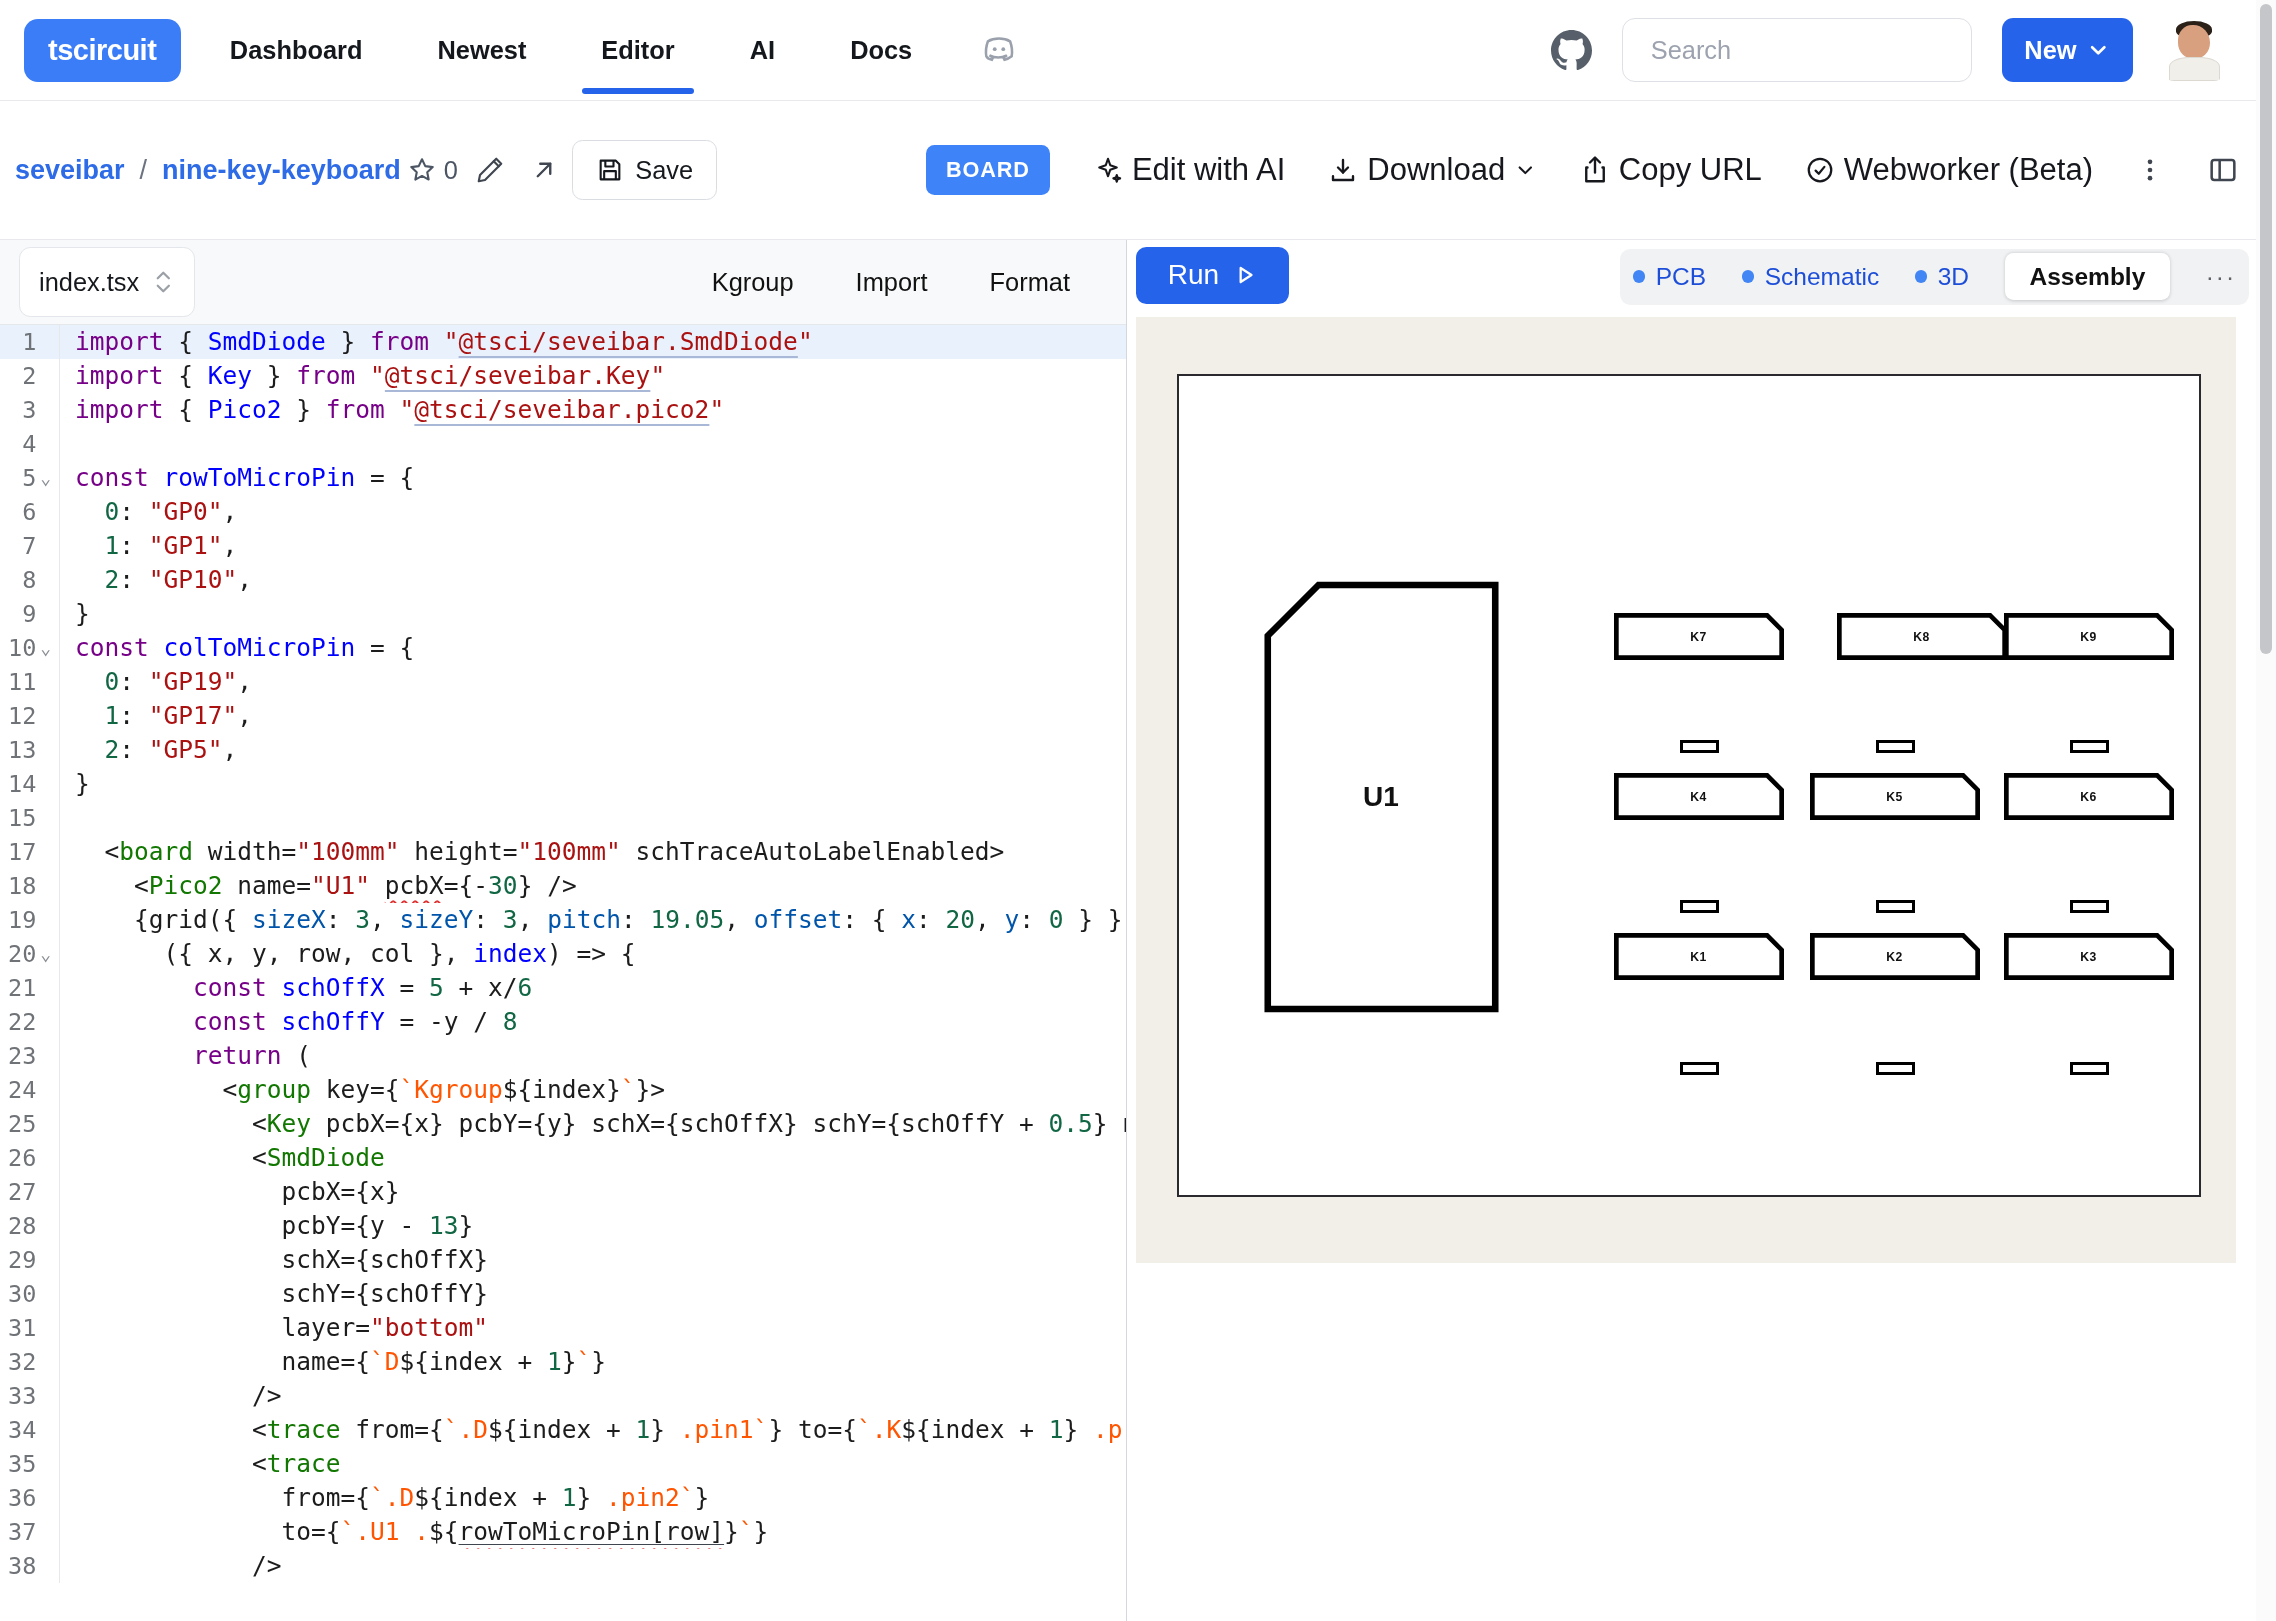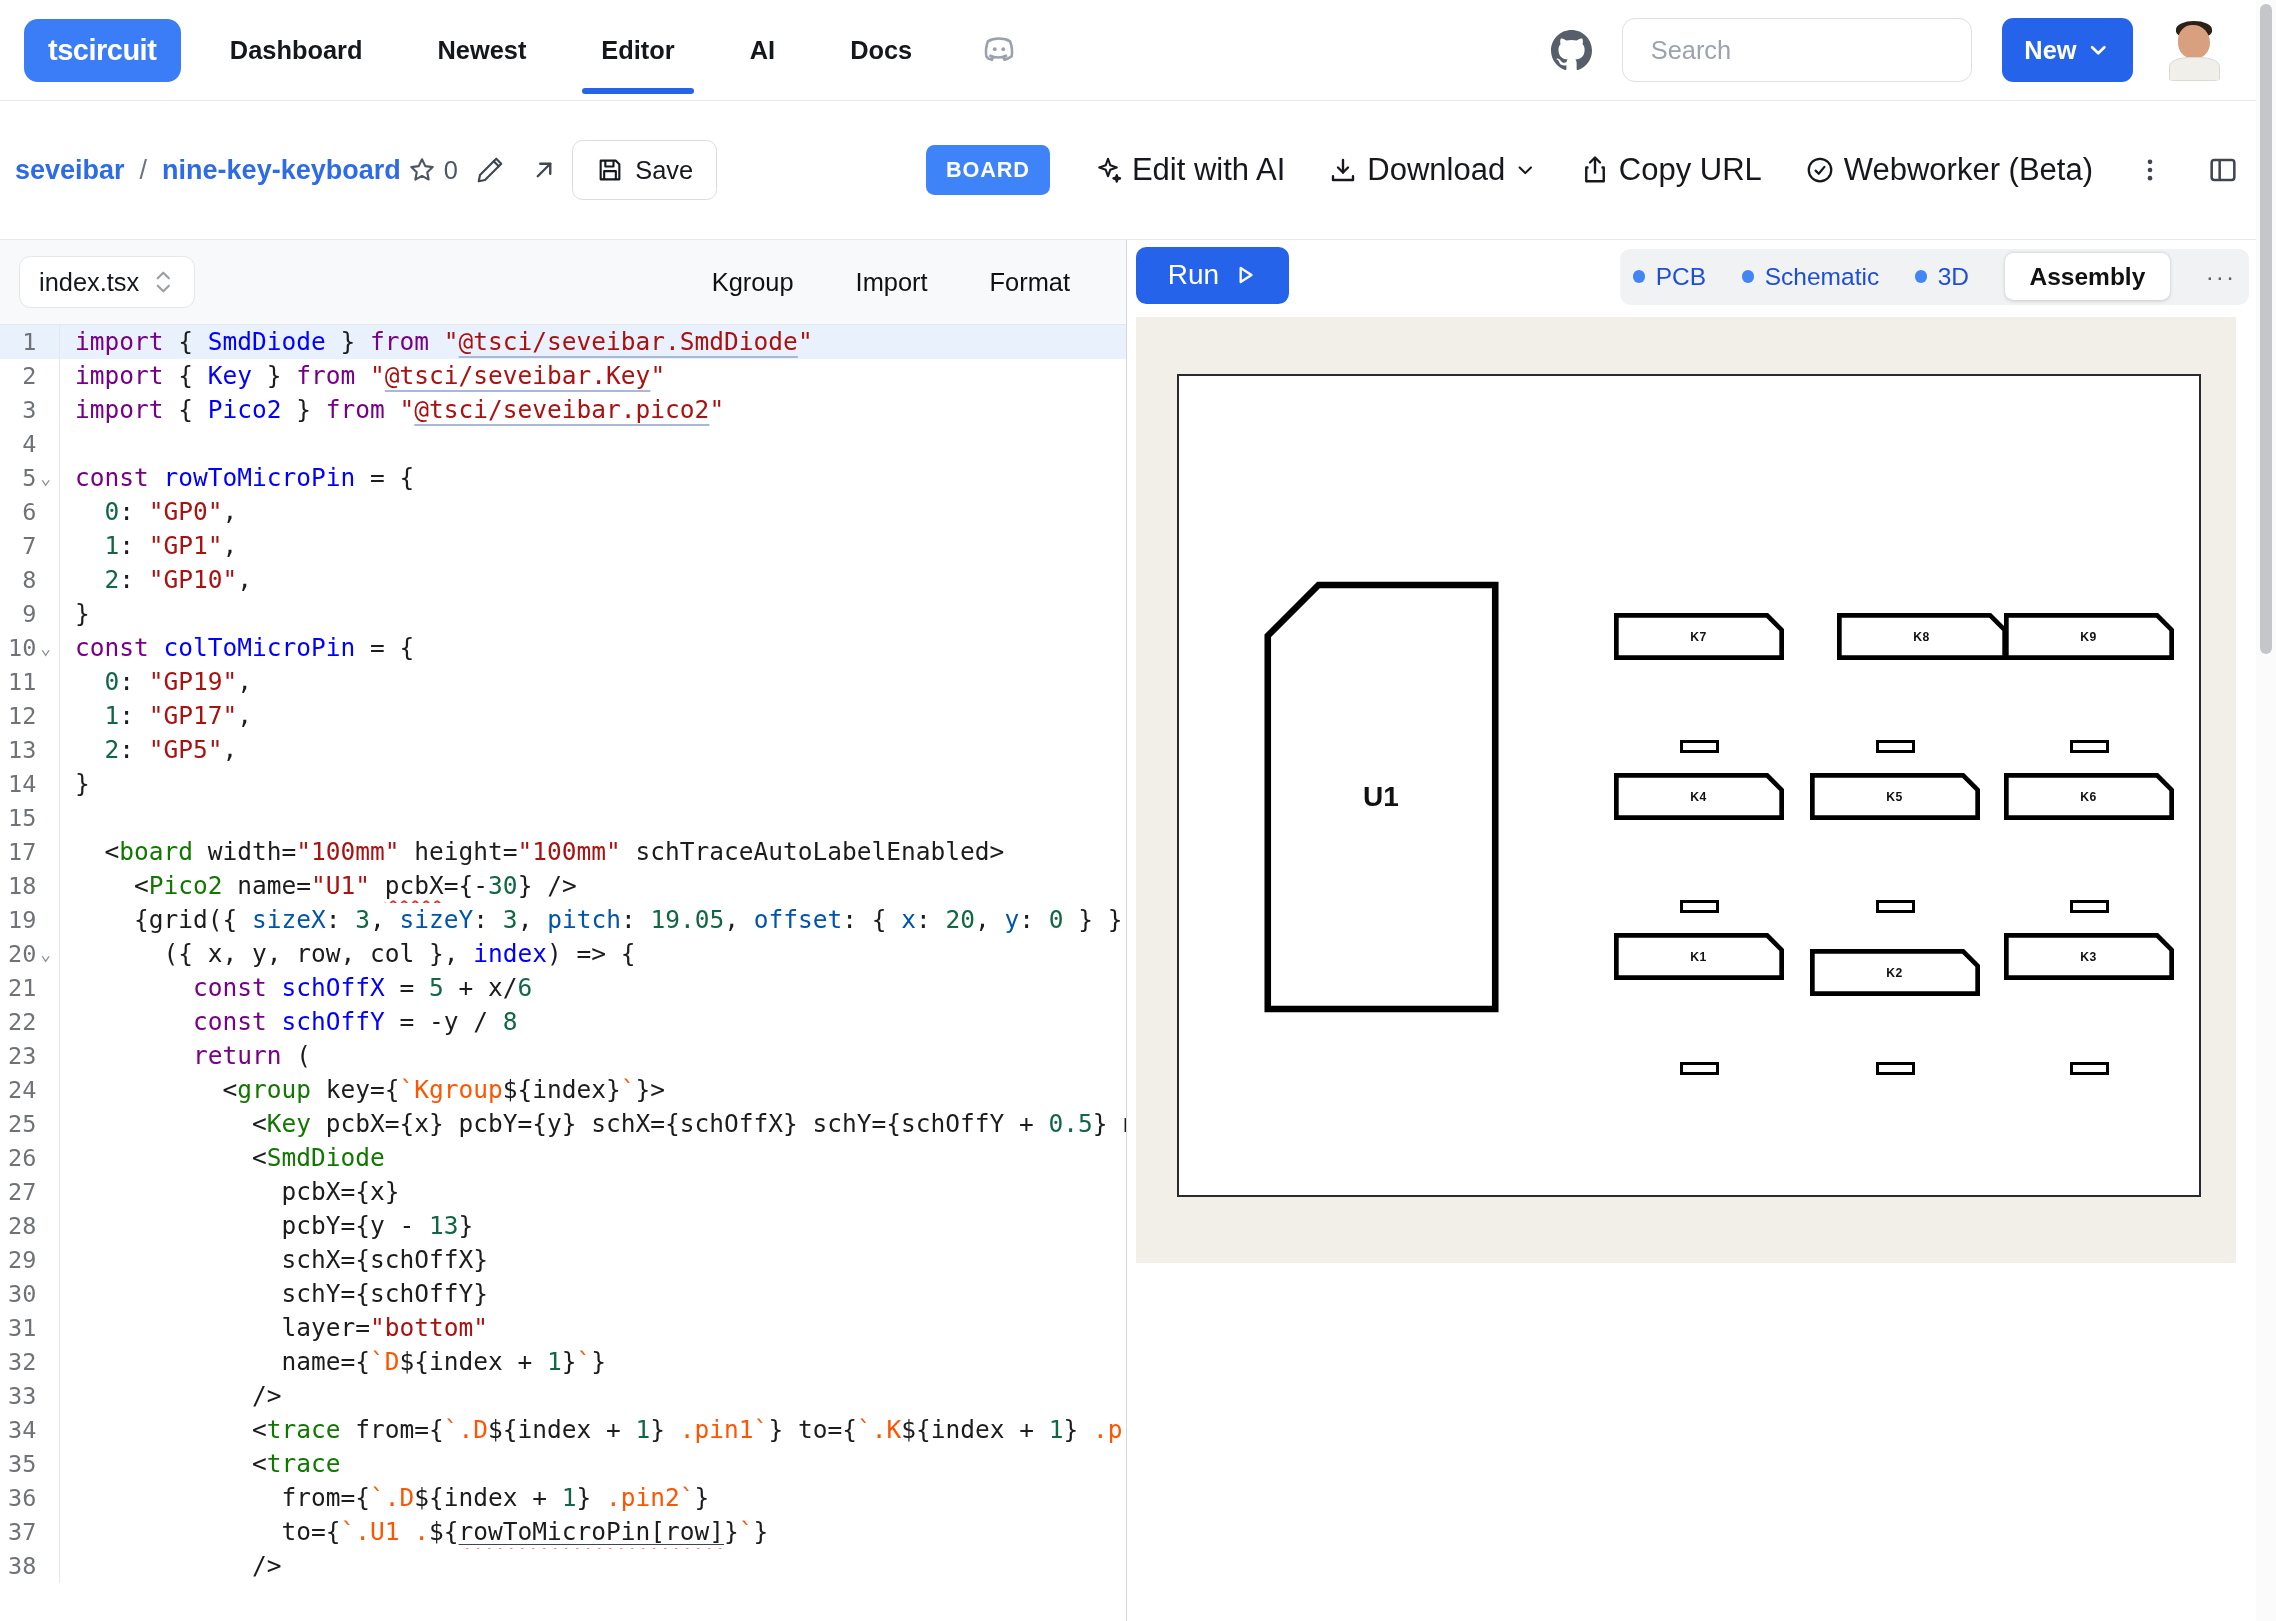--- a/index.html
+++ b/index.html
@@ -51,21 +51,21 @@
     font-size:21.7px; letter-spacing:0.9px; border-radius:8.5px; padding:12.2px 20px; cursor:pointer; }
   .tool-item { display:flex; align-items:center; gap:9px; font-size:31px; font-weight:500;
     color:#16181d; cursor:pointer; background:none; border:none; font-family:inherit; }
 
   
   .main { display:flex; height:1381px; }
   .editor-pane { width:1127px; border-right:0.9px solid #d4d7db; display:flex; flex-direction:column; background:#fff; }
   .ed-toolbar { height:85px; background:#f8f9fa; border-bottom:0.9px solid #e5e7eb;
     display:flex; align-items:center; padding:0 56px 0 19px; }
   .file-pill { display:flex; align-items:center; gap:13px; background:#fff; border:1.4px solid #e3e6ea;
-    border-radius:11.3px; height:52px; padding:0 19px; font-size:25.4px; color:#15181d; cursor:pointer;justify-content:flex-end; }
+    border-radius:11.3px; height:70px; padding:0 19px; font-size:25.4px; color:#15181d; cursor:pointer;justify-content:flex-end; }
   .ed-actions { margin-left:auto; display:flex; gap:62px; }
   .ed-action { font-size:25.4px; font-weight:500; color:#111; cursor:pointer; background:none; border:none; font-family:inherit; }
 
   
   .code-area { flex:1; overflow:hidden; background:#fff;
     font-family:"DejaVu Sans Mono", monospace; font-size:24.5px; line-height:34px; }
   .code-line { display:flex; height:34px; white-space:pre; }
   .code-line.active { background:#e9f2fc; }
   .ln { width:60px; flex:0 0 60px; display:flex; justify-content:flex-end; align-items:center;
     border-right:0.9px solid #e6e8ea; color:#6f7377; font-size:23.5px; padding-right:3.8px; position:relative; }
@@ -367,21 +367,21 @@
             </svg><span class="key-label">K5</span></div>
           <div class="diode" style="left: 697px; top: 524px;"></div>
           <div class="key" style="left: 825px; top: 397px;"><svg width="170" height="47" viewBox="0 0 181 50">
               <polygon points="2.5,2.5 163,2.5 178.5,18 178.5,47.5 2.5,47.5" fill="#fff" stroke="#000" stroke-width="5"></polygon>
             </svg><span class="key-label">K6</span></div>
           <div class="diode" style="left: 891px; top: 524px;"></div>
           <div class="key" style="left: 435px; top: 557px;"><svg width="170" height="47" viewBox="0 0 181 50">
               <polygon points="2.5,2.5 163,2.5 178.5,18 178.5,47.5 2.5,47.5" fill="#fff" stroke="#000" stroke-width="5"></polygon>
             </svg><span class="key-label">K1</span></div>
           <div class="diode" style="left: 501px; top: 686px;"></div>
-          <div class="key" style="left: 631px; top: 557px; margin-top: 16px;"><svg width="170" height="47" viewBox="0 0 181 50">
+          <div class="key" style="left: 631px; top: 557px;"><svg width="170" height="47" viewBox="0 0 181 50">
               <polygon points="2.5,2.5 163,2.5 178.5,18 178.5,47.5 2.5,47.5" fill="#fff" stroke="#000" stroke-width="5"></polygon>
             </svg><span class="key-label">K2</span></div>
           <div class="diode" style="left: 697px; top: 686px;"></div>
           <div class="key" style="left: 825px; top: 557px;"><svg width="170" height="47" viewBox="0 0 181 50">
               <polygon points="2.5,2.5 163,2.5 178.5,18 178.5,47.5 2.5,47.5" fill="#fff" stroke="#000" stroke-width="5"></polygon>
             </svg><span class="key-label">K3</span></div>
           <div class="diode" style="left: 891px; top: 686px;"></div>
         </div>
     </div>
   </section>

